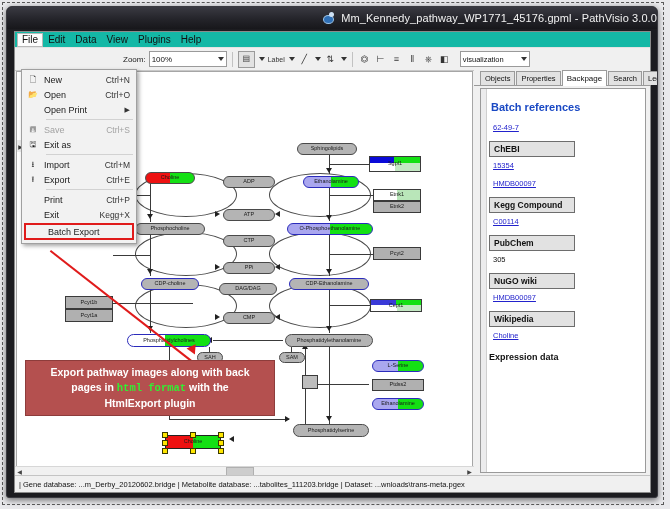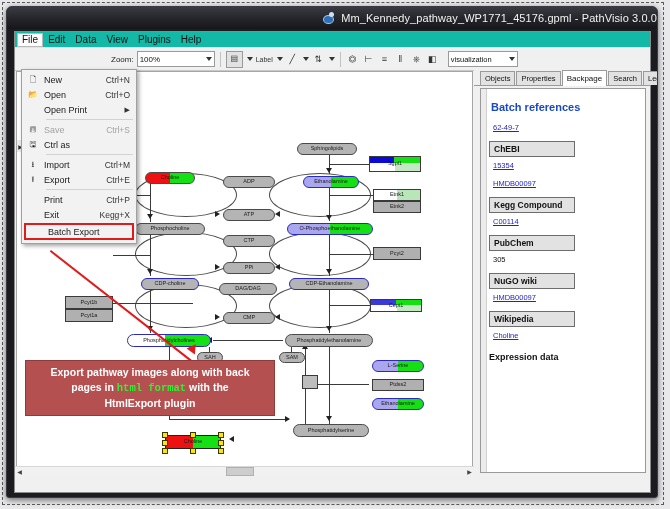--- a/index.html
+++ b/index.html
@@ -32,21 +32,21 @@
     border:1px solid #8b8b8b;box-sizing:border-box;}
 
   
   .menubar{height:15px;background:#14b8a6;display:flex;align-items:center;
     padding-left:2px;border-bottom:1px solid #e3e3e3;}
   .menubar .mi{font-size:10px;color:#111;padding:1px 5px 1px 5px;line-height:12px;}
   .menubar .mi.active{border:1px solid #b9b9b9;background:#fdfdfd;padding:0 4px;}
 
   
   .toolbar{height:22px;background:#f0f0f0;display:flex;align-items:center;gap:3px;
-    padding:0 4px;border-bottom:1px solid #c8c8c8;position:relative;}
+    padding:0 16px;border-bottom:1px solid #c8c8c8;position:relative;}
   .tb-sep{width:1px;height:15px;background:#c2c2c2;margin:0 2px;}
   .zoom-label{font-size:8px;color:#222;margin-left:92px;}
   .zoom-combo{width:72px;height:14px;border:1px solid #9a9a9a;background:#fff;
     display:flex;align-items:center;justify-content:space-between;font-size:8px;padding:0 2px;color:#111;}
   .caret{width:0;height:0;border-left:3px solid transparent;border-right:3px solid transparent;
     border-top:4px solid #333;}
   .tb-btn{width:15px;height:15px;border:1px solid #9a9a9a;background:#e2e2e2;
     display:flex;align-items:center;justify-content:center;}
   .tb-ico{font-size:8px;color:#333;line-height:1;}
   .mini-caret{width:0;height:0;border-left:3px solid transparent;border-right:3px solid transparent;
@@ -362,20 +362,23 @@
           </div>
         </div>
       </div>
 
       <div class="hscroll">
         <span class="ar">◀</span>
         <span class="thumb"></span>
         <span class="ar" style="position:absolute;right:0;">▶</span>
       </div>
 
+      <div class="statusbar">
+        <span class="status-text">| Gene database: ...m_Derby_20120602.bridge | Metabolite database: ...tabolites_111203.bridge | Dataset: ...wnloads\trans-meta.pgex</span>
+      </div>
 
       <div class="menu-pop">
         <div class="strip"></div>
 
         <div class="mrow">
           <span class="ic">🗋</span>
           <span class="lbl">New</span>
           <span class="acc">Ctrl+N</span>
         </div>
         <div class="mrow">
@@ -389,21 +392,21 @@
           <span class="sub">▶</span>
         </div>
         <div class="msep"></div>
         <div class="mrow disabled">
           <span class="ic" style="color:#9a9a9a;">🖪</span>
           <span class="lbl">Save</span>
           <span class="acc">Ctrl+S</span>
         </div>
         <div class="mrow">
           <span class="ic">🖫</span>
-          <span class="lbl">Ctrl as</span>
+          <span class="lbl">Exit as</span>
           <span class="acc"></span>
         </div>
         <div class="msep"></div>
         <div class="mrow">
           <span class="ic">⭳</span>
           <span class="lbl">Import</span>
           <span class="acc">Ctrl+M</span>
         </div>
         <div class="mrow">
           <span class="ic">⭱</span>

